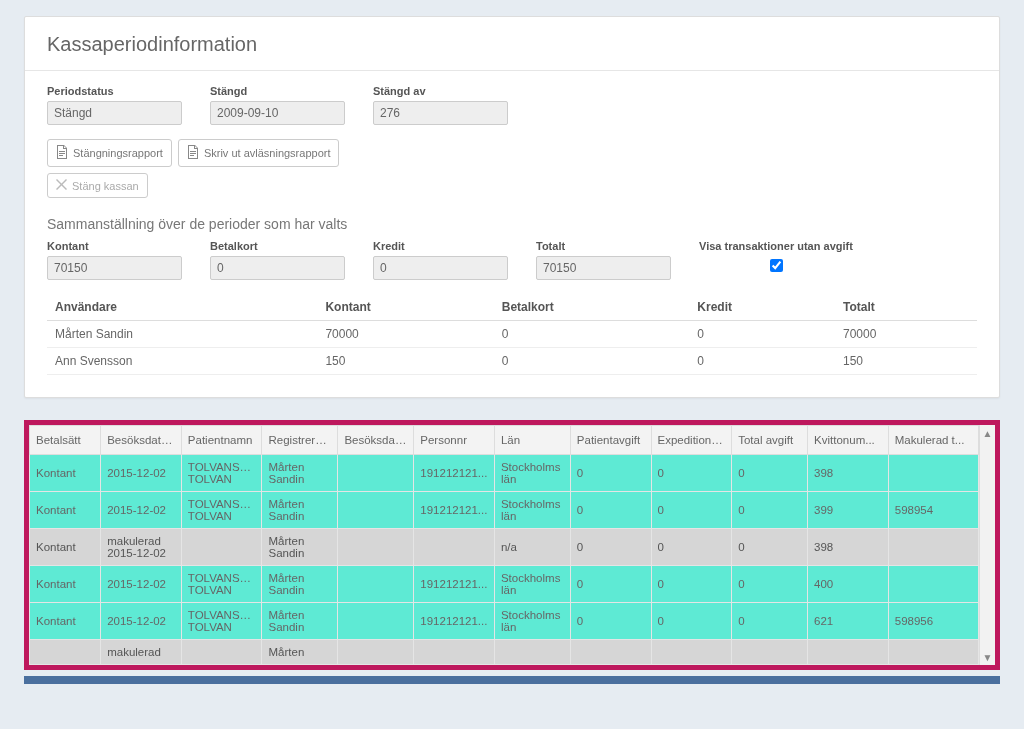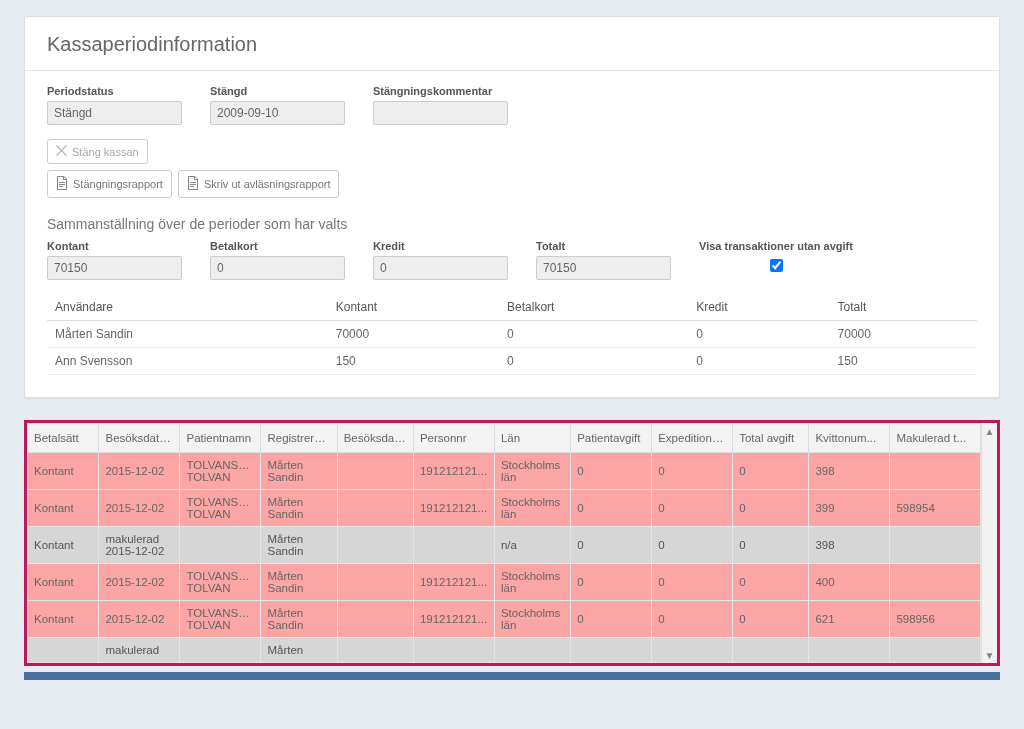--- a/index.html
+++ b/index.html
@@ -66,36 +66,36 @@
   .btn.disabled svg { fill:#bbb; }
   .btn-row { display: flex; gap: 6px; margin-bottom: 6px; }
   .summary-table {
     width: 100%;
     border-collapse: collapse;
     margin-top: 10px;
     font-size: 12px;
   }
   .summary-table th {
     text-align: left;
-    font-weight: normal;
+    font-weight: bold;
     color: #555;
     padding: 6px 8px;
     border-bottom: 1px solid #ddd;
   }
   .summary-table td {
     padding: 6px 8px;
     border-bottom: 1px solid #eee;
     color: #666;
   }
   .checkbox-wrap { display: flex; flex-direction: column; }
 
   .grid-panel {
     margin-top: 22px;
-    border: 3px solid #be185d;
-    background: #fca5a5;
+    border: 5px solid #be185d;
+    background: #5eead4;
   }
   .grid-wrap { display: flex; }
   .grid {
     flex: 1;
     border-collapse: collapse;
     width: 100%;
     font-size: 11.5px;
     table-layout: fixed;
   }
   .grid th {
@@ -151,51 +151,51 @@
     <div class="field-row">
       <div class="field">
         <span class="field-label">Periodstatus</span>
         <input type="text" readonly="" value="Stängd" style="">
       </div>
       <div class="field">
         <span class="field-label">Stängd</span>
         <input type="text" readonly="" value="2009-09-10" style="">
       </div>
       <div class="field">
-        <span class="field-label">Stängningskommentar</span>
-        <input type="text" readonly="" value="" style="">
-      </div>
-    </div>
-
-    <div class="btn-row">
-      <button class="btn disabled">
-        <span>
-          <svg width="11" height="11" viewBox="0 0 11 11">
-              <path d="M1 0l4.5 4.5L10 0l1 1-4.5 4.5L11 10l-1 1-4.5-4.5L1 11l-1-1 4.5-4.5L0 1 1 0z"></path>
-            </svg>
-        </span>
-        <span>Stäng kassan</span>
-      </button>
-    </div>
+        <span class="field-label">Stängd av</span>
+        <input type="text" readonly="" value="276" style="">
+      </div>
+    </div>
+
     <div class="btn-row">
       <button class="btn">
         <span>
           <svg width="12" height="14" viewBox="0 0 12 14">
               <path d="M1 0h7l3 3v11H1V0zm1 1v12h8V4H7V1H2zm6 0v2h2L8 1zM3 6h6v1H3V6zm0 2h6v1H3V8zm0 2h4v1H3v-1z"></path>
             </svg>
         </span>
         <span>Stängningsrapport</span>
       </button>
       <button class="btn">
         <span>
           <svg width="12" height="14" viewBox="0 0 12 14">
               <path d="M1 0h7l3 3v11H1V0zm1 1v12h8V4H7V1H2zm6 0v2h2L8 1zM3 6h6v1H3V6zm0 2h6v1H3V8zm0 2h4v1H3v-1z"></path>
             </svg>
         </span>
         <span>Skriv ut avläsningsrapport</span>
+      </button>
+    </div>
+    <div class="btn-row">
+      <button class="btn disabled">
+        <span>
+          <svg width="11" height="11" viewBox="0 0 11 11">
+              <path d="M1 0l4.5 4.5L10 0l1 1-4.5 4.5L11 10l-1 1-4.5-4.5L1 11l-1-1 4.5-4.5L0 1 1 0z"></path>
+            </svg>
+        </span>
+        <span>Stäng kassan</span>
       </button>
     </div>
 
     <h2 class="section-title" style="margin-top:18px;">Sammanställning över de perioder som har valts</h2>
 
     <div class="field-row">
       <div class="field">
         <span class="field-label">Kontant</span>
         <input type="text" readonly="" value="70150" style="">
       </div>

